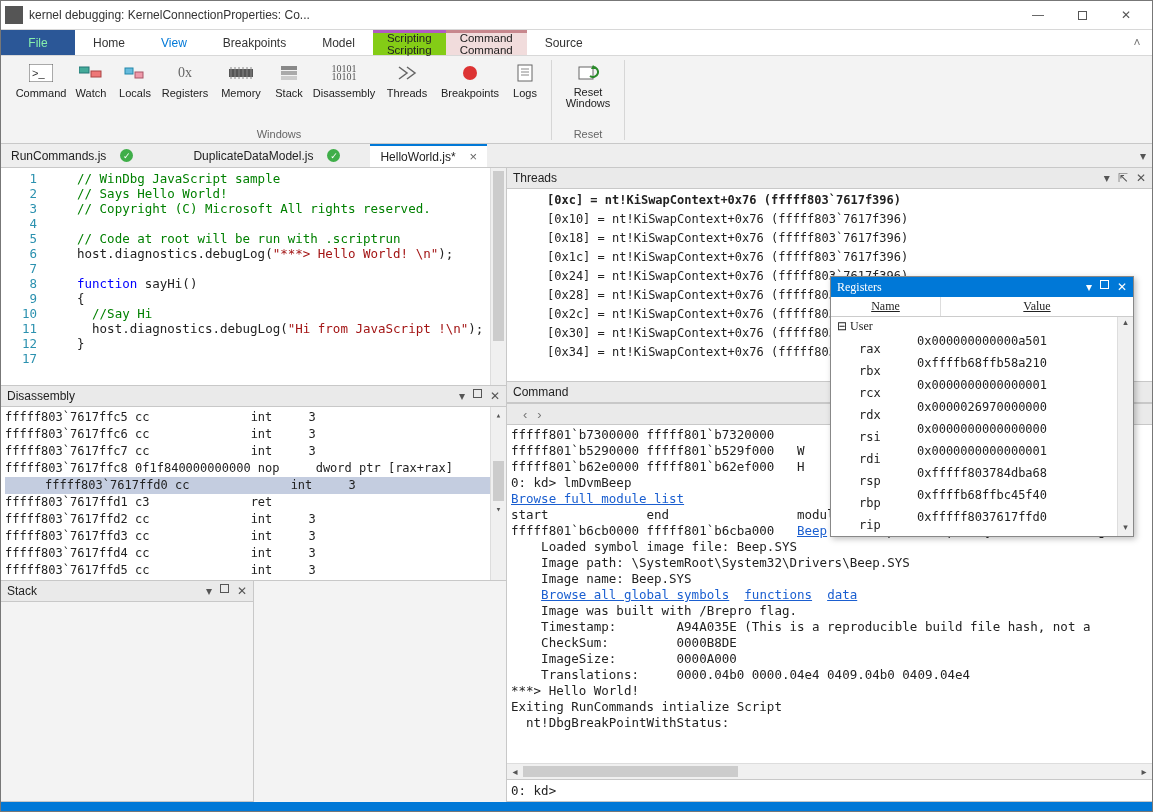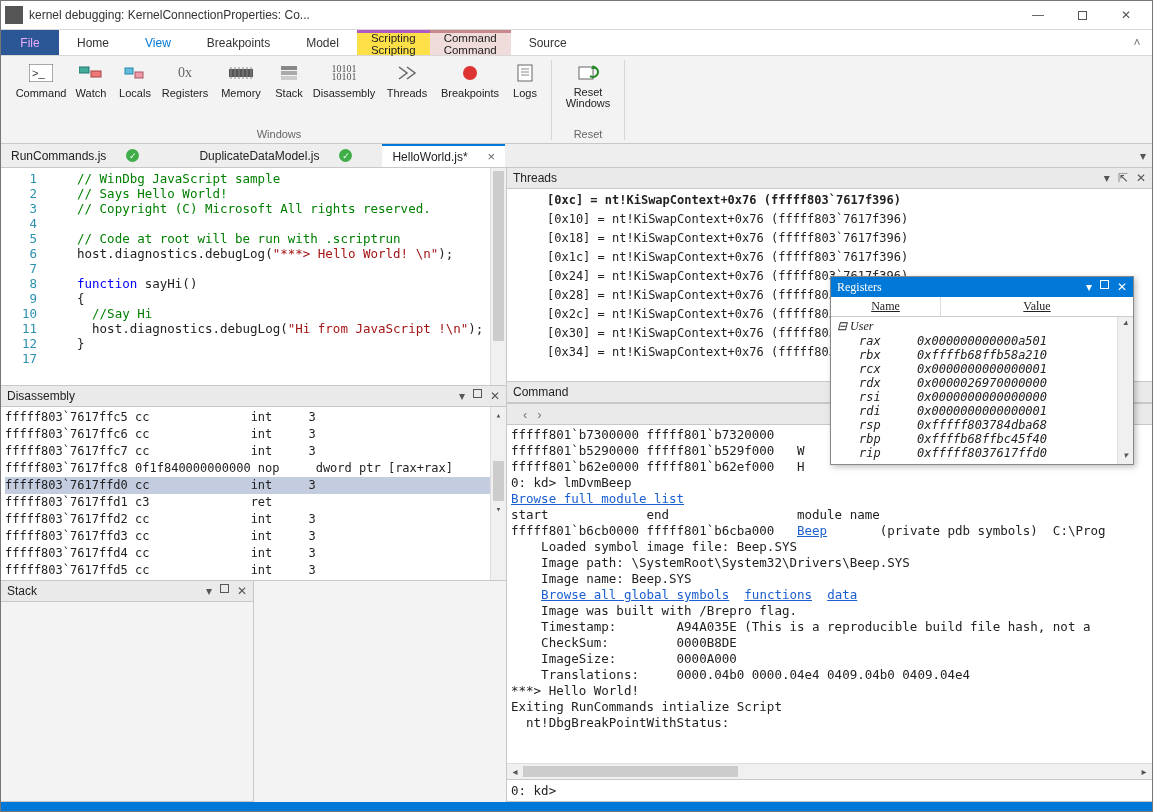--- a/index.html
+++ b/index.html
@@ -8,38 +8,38 @@
 .frame { border: 1px solid #777; width: 1153px; height: 812px; background: #f3f3f3; display: flex; flex-direction: column; }
 
 .titlebar { height: 29px; display: flex; align-items: center; padding: 0 4px; background: #fff; border-bottom: 1px solid #d8d8d8; }
 .titlebar-icon { width: 18px; height: 18px; background: #555; margin-right: 6px; }
 .titlebar-title { flex: 0 0 auto; font-size: 12px; color: #333; }
 .titlebar-spacer { flex: 1; }
 .win-btns { display: flex; }
 .win-btn { width: 44px; height: 28px; display: flex; align-items: center; justify-content: center; color: #555; }
 
 .menustrip { height: 26px; display: flex; align-items: stretch; background: #fff; border-bottom: 1px solid #d8d8d8; }
-.menu-file { background: #2b5797; color: #f0abfc; width: 58px; display: flex; align-items: center; justify-content: center; }
+.menu-file { background: #2b5797; color: #86efac; width: 74px; display: flex; align-items: center; justify-content: center; }
 .menu-item { padding: 0 18px; display: flex; align-items: center; color: #333; }
 .menu-item.active { color: #0078d7; }
 .menu-group { display: flex; flex-direction: column; align-items: center; justify-content: center; padding: 0 14px; border-top: 3px solid transparent; font-size: 11.5px; line-height: 12px; }
-.menu-group.scripting { background: #fde047; border-top-color: #b05bc4; text-align: center; }
+.menu-group.scripting { background: #84cc16; border-top-color: #b05bc4; text-align: center; }
 .menu-group.command  { background: #f1dcdc; border-top-color: #c7878d; }
 .menu-collapse { margin-left: auto; width: 30px; display: flex; align-items: center; justify-content: center; color: #777; }
 
 .ribbon { height: 88px; background: #f3f3f3; border-bottom: 1px solid #c8c8c8; display: flex; align-items: flex-start; padding: 4px 6px 0 6px; }
 .rib-group { display: flex; flex-direction: column; align-items: center; border-right: 1px solid #d6d6d6; padding: 0 6px; height: 80px; }
 .rib-row { display: flex; }
 .rib-btn { display: flex; flex-direction: column; align-items: center; width: 56px; padding: 2px 2px; font-size: 11px; text-align: center; }
 .rib-btn .ic { width: 28px; height: 22px; margin-bottom: 3px; display: flex; align-items: center; justify-content: center; }
 .rib-btn.w { width: 70px; }
 .rib-gl { font-size: 11px; color: #666; margin-top: auto; }
 
 .tabstrip { height: 24px; background: #eee; display: flex; align-items: stretch; border-bottom: 1px solid #c8c8c8; }
-.doc-tab { display: flex; align-items: center; padding: 0 10px; gap: 20px; font-size: 12px; }
+.doc-tab { display: flex; align-items: center; padding: 0 10px; gap: 14px; font-size: 12px; }
 .doc-tab.active { background: #fff; border-top: 2px solid #0078d7; }
 .greendot { width: 13px; height: 13px; border-radius: 50%; background: #3fae49; color: #fff; font-size: 9px; display: flex; align-items: center; justify-content: center; }
 .close-x { color: #666; font-size: 13px; }
 .tabstrip-controls { margin-left: auto; display: flex; align-items: center; gap: 6px; padding-right: 6px; color: #555; }
 
 .workspace { flex: 1; display: flex; min-height: 0; }
 .left-col { width: 506px; display: flex; flex-direction: column; border-right: 1px solid #c8c8c8; }
 .right-col { flex: 1; display: flex; flex-direction: column; min-width: 0; position: relative; }
 
 .editor { background: #fff; height: 218px; display: flex; font-family: Consolas, monospace; font-size: 12.5px; border-bottom: 1px solid #c8c8c8; }
@@ -51,21 +51,21 @@
 .editor-scroll { width: 16px; background: #f0f0f0; border-left: 1px solid #ddd; position: relative; }
 .editor-scroll .thumb { position: absolute; top: 3px; left: 2px; right: 2px; height: 170px; background: #ccc; }
 
 .panel { display: flex; flex-direction: column; border-bottom: 1px solid #c8c8c8; }
 .panel-hd { height: 21px; background: #eaeaea; display: flex; align-items: center; padding: 0 6px; font-size: 12px; border-bottom: 1px solid #c8c8c8; }
 .panel-hd .ctl { margin-left: auto; display: flex; gap: 8px; color: #555; }
 .panel-body { background: #fff; flex: 1; overflow: hidden; font-family: Consolas, monospace; font-size: 12px; line-height: 17px; padding: 2px 4px; }
 
 .disasm { height: 195px; }
 .disasm-row { white-space: pre; }
-.disasm-row.sel { background: #c4cde0; }
+.disasm-row.sel { background: #c4cde0; padding-left: 40px; }
 .disasm .panel-body { position: relative; padding-right: 16px; }
 .inner-scroll { position: absolute; right: 0; top: 0; bottom: 0; width: 16px; background: #f0f0f0; border-left: 1px solid #ddd; }
 .inner-scroll .ar { height: 14px; text-align: center; font-size: 9px; color: #555; }
 .inner-scroll .th { margin: 0 2px; background: #ccc; }
 
 .stack { flex: 1; width: 316px; border-right: 1px solid #c8c8c8; }
 .stack .row { padding: 2px 4px; font-family: "Segoe UI"; }
 .stack .row.hdr { font-weight: 700; }
 .stack .row.alt { background: #f6f6f6; }
 
@@ -82,25 +82,25 @@
 .cmd-hscroll .tr { flex: 1; position: relative; height: 100%; }
 .cmd-hscroll .th { position: absolute; left: 0; width: 35%; top: 2px; bottom: 2px; background: #ccc; }
 .cmd-input { height: 22px; background: #fff; border-top: 1px solid #c8c8c8; display: flex; align-items: center; font-family: Consolas, monospace; font-size: 12.5px; padding-left: 4px; }
 
 .regwin { position: absolute; right: 18px; top: 108px; width: 304px; background: #fff; border: 1px solid #888; box-shadow: 2px 2px 6px rgba(0,0,0,0.25); font-family: "Segoe UI"; }
 .regwin-title { background: #0078d7; color: #fff; height: 20px; display: flex; align-items: center; padding: 0 6px; font-size: 12px; }
 .regwin-title .ctl { margin-left: auto; display: flex; gap: 8px; }
 .regwin-head { display: flex; border-bottom: 1px solid #ccc; font-size: 12px; text-decoration: underline; }
 .regwin-head > div:first-child { width: 110px; text-align: center; padding: 2px 0; border-right: 1px solid #ddd; }
 .regwin-head > div:last-child { flex: 1; text-align: center; padding: 2px 0; }
-.regwin-body { display: flex; font-style: italic; }
+.regwin-body { display: flex; }
 .reg-table { flex: 1; font-family: Consolas, monospace; font-size: 12px; padding: 2px 0 4px 6px; }
 .reg-user { font-family: "Segoe UI"; }
 .reg-row { display: flex; }
-.reg-row .n { width: 80px; padding-left: 22px; }
+.reg-row .n { width: 80px; padding-left: 22px; margin-top: 8px; }
 .reg-row .v { flex: 1; }
 .reg-sc { width: 16px; background: #f0f0f0; border-left: 1px solid #ddd; display: flex; flex-direction: column; }
 .reg-sc .ar { height: 14px; text-align: center; font-size: 9px; color: #555; }
 .reg-sc .tr { flex: 1; }
 .statusbar { height: 9px; background: #0078d7; }
 .box-sq { display:inline-block; width:9px; height:9px; border:1px solid currentColor; }
 svg { display: block; }
 </style>
 </head>
 <body>

